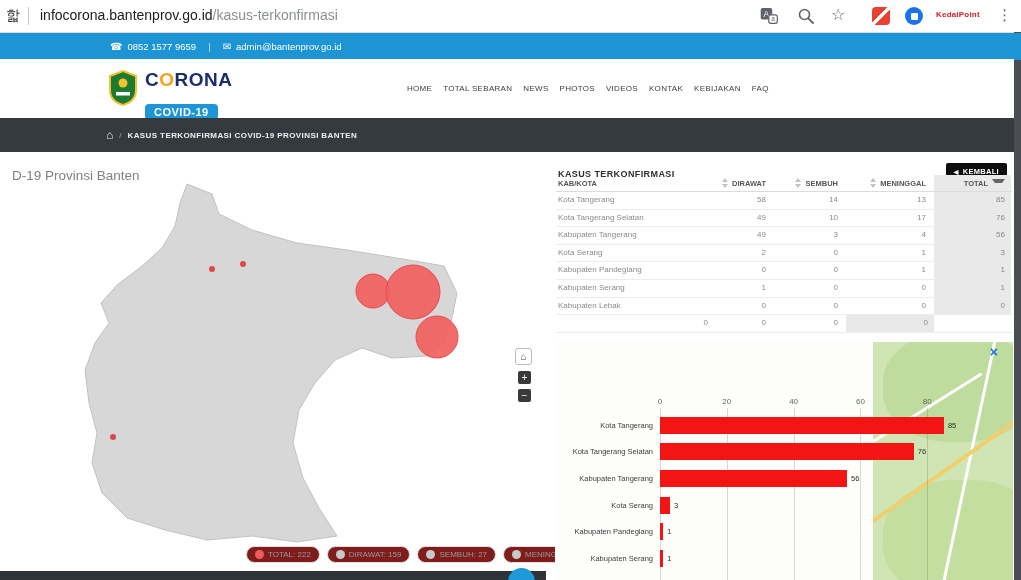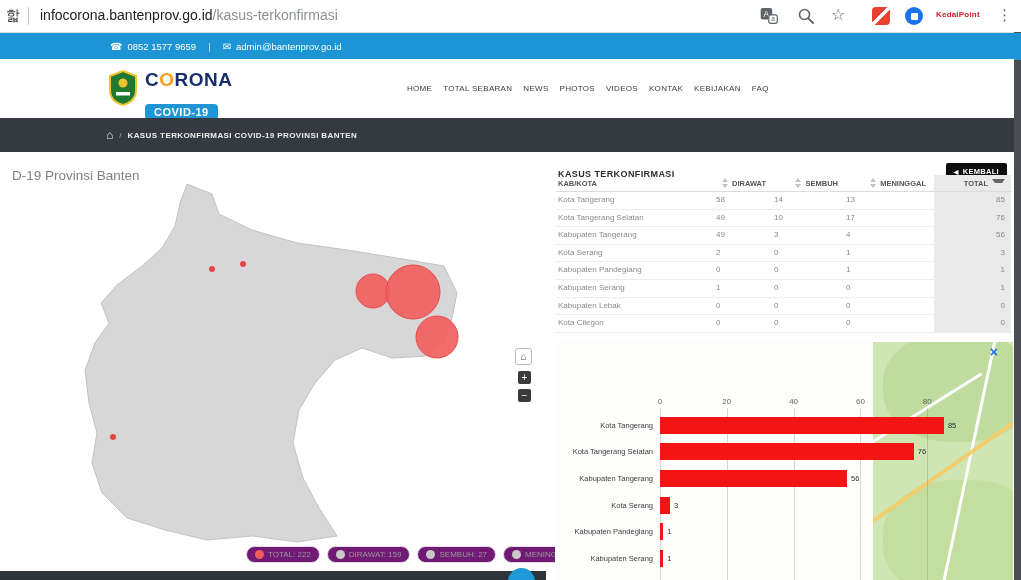--- a/index.html
+++ b/index.html
@@ -48,21 +48,21 @@
   .bc-home{color:#e8e8e8;font-size:12px}
   .bc-sep{color:#aaa;font-size:8px}
   .bc-label{color:#eee;font-size:8px;font-weight:bold;letter-spacing:.4px}
 
   
   .map-section{position:absolute;left:0;top:152px;width:548px;height:428px}
   .map-title{position:absolute;left:12px;top:16px;font-size:13.5px;color:#818181}
   .map-svg{position:absolute;left:52px;top:24px}
   .map-legend{position:absolute;left:246px;top:394px;display:flex;gap:7px}
   .legend-pill{display:flex;align-items:center;gap:4px;border:1px solid #e0e0e0;border-radius:10px;
-               background:#701a75;padding:3px 8px;font-size:8px;color:#9a9a9a;white-space:nowrap}
+               background:#7f1d1d;padding:3px 8px;font-size:8px;color:#9a9a9a;white-space:nowrap}
   .legend-dot{width:9px;height:9px;border-radius:50%;display:inline-block;flex:none}
   .map-home-btn{position:absolute;left:515px;top:196px;width:17px;height:17px;background:#fff;
                 border:1px solid #bbb;border-radius:3px;display:flex;align-items:center;
                 justify-content:center;font-size:10px;color:#444;box-sizing:border-box;cursor:pointer}
   .zoom-btn{position:absolute;left:518px;width:13px;height:13px;background:#3a3a3a;color:#fff;
             border-radius:2px;display:flex;align-items:center;justify-content:center;font-size:10px;cursor:pointer}
   .zoom-in{top:219px}.zoom-out{top:237px}
 
   
   .panel{position:absolute;left:555px;top:152px;width:458px;height:428px}
@@ -75,21 +75,21 @@
   .case-table{position:absolute;left:1px;top:23px;width:456px}
   .table-header-row,.tr{display:grid;grid-template-columns:160px 58px 72px 88px 77px;align-items:center}
   .table-header-row{height:16px;border-bottom:1px solid #dcdcdc}
   .th{font-size:7.5px;font-weight:bold;color:#555;display:flex;align-items:center;height:100%;box-sizing:border-box}
   .th.col0{justify-content:flex-start;padding-left:2px}
   .th.col1,.th.col2,.th.col3{justify-content:flex-end;padding-right:8px}
   .th.col4{justify-content:flex-end;padding-right:6px;background:#e9e9e9}
   .tr{height:16.6px;border-bottom:1px solid #ececec}
   .td{font-size:8px;color:#8a8a8a;height:100%;line-height:16.6px;box-sizing:border-box}
   .td.col0{padding-left:2px}
-  .td.col1,.td.col2,.td.col3{padding-right:8px}
+  .td.col1,.td.col2,.td.col3{text-align:right;padding-right:8px}
   .td.col4{text-align:right;padding-right:6px;background:#e9e9e9}
   .sort-icon{display:inline-block;width:7px;height:10px;position:relative;margin-right:3px}
   .sort-icon::before{content:"";position:absolute;top:0;left:0;border-left:3.5px solid transparent;
         border-right:3.5px solid transparent;border-bottom:4px solid #c2c2c2}
   .sort-icon::after{content:"";position:absolute;bottom:0;left:0;border-left:3.5px solid transparent;
         border-right:3.5px solid transparent;border-top:4px solid #c2c2c2}
   .sort-desc{display:inline-block;width:7px;height:4px;margin-left:4px;border-left:3.5px solid transparent;
         border-right:3.5px solid transparent;border-top:4px solid #666}
 
   
@@ -299,21 +299,20 @@
           <div class="td col4">1</div>
         </div>
         <div class="tr">
           <div class="td col0">Kabupaten Lebak</div>
           <div class="td col1">0</div>
           <div class="td col2">0</div>
           <div class="td col3">0</div>
           <div class="td col4">0</div>
         </div>
         <div class="tr">
-          <div class="td col0">Kota Cilegon</div>
           <div class="td col1">0</div>
           <div class="td col2">0</div>
           <div class="td col3">0</div>
           <div class="td col4">0</div>
         </div>
       </div>
   </div>
 
   <div class="chart-panel">
     <div class="mb-patch"></div>

